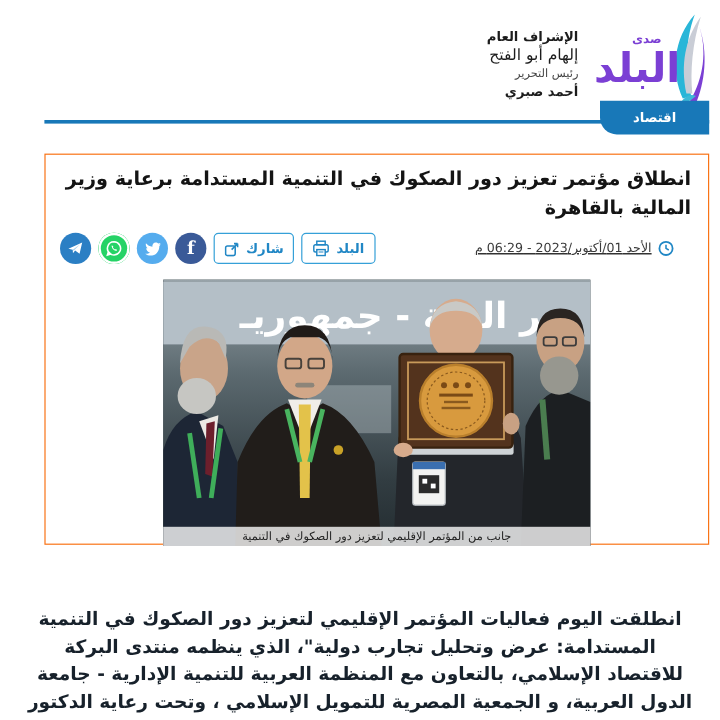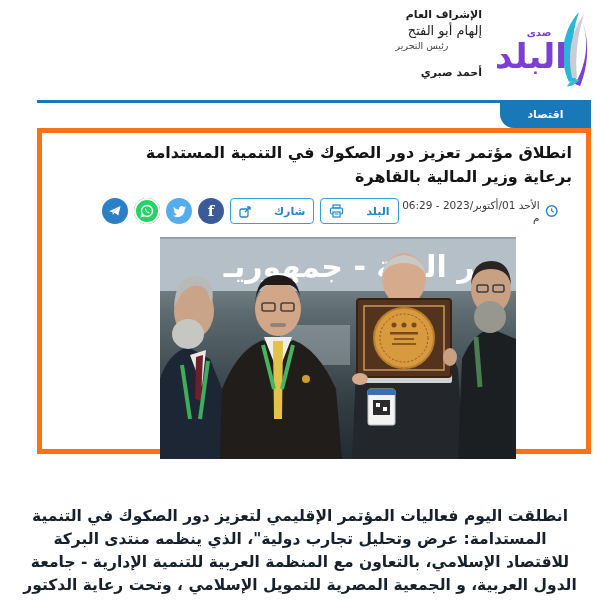--- a/index.html
+++ b/index.html
@@ -2,51 +2,51 @@
 <html lang="ar"><head>
 <meta charset="utf-8">
 <style>
   * { margin:0; padding:0; box-sizing:border-box; }
   html,body { background:#fff; }
   body { font-family:"DejaVu Sans", sans-serif; }
   .page { position:relative; width:600px; height:600px; background:#ffffff; overflow:hidden; margin:0 auto; }
 
   
   .logo { position:absolute; top:2px; right:5px; width:108px; height:88px; }
-  .staff { position:absolute; top:8px; right:118px; width:120px; text-align:right; direction:rtl; color:#1c1c1c; }
+  .staff { position:absolute; top:24px; right:118px; width:120px; text-align:right; direction:rtl; color:#1c1c1c; }
   .staff .t1 { font-size:11px; font-weight:bold; margin-bottom:2px; }
   .staff .n1 { font-size:13px; font-weight:normal; margin-bottom:2px; }
-  .staff .t2 { font-size:9.5px; color:#444; margin-bottom:15px;text-align:center; }
+  .staff .t2 { font-size:9.5px; color:#444; margin-bottom:3px; }
   .staff .n2 { font-size:11px; font-weight:bold; }
 
   
   .rule { position:absolute; left:37px; top:100px; width:554px; height:3px; background:#1878b8; }
-  .cat-tab { position:absolute; left:500px; top:100px; width:91px; height:28px; background:#1878b8;
+  .cat-tab { position:absolute; left:500px; top:84px; width:91px; height:28px; background:#1878b8;
              border-radius:0 0 0 14px; color:#fff; font-size:11px; font-weight:bold;
              display:flex; align-items:center; justify-content:center; direction:rtl; }
 
   
   .card { position:absolute; left:37px; top:128px; width:554px; height:326px;
-          background:#fff; border:5px solid #f97316;padding-left:48px; }
+          background:#fff; border:1px solid #f97316; }
   .headline { direction:rtl; text-align:right; padding:8px 14px 0 14px;
               font-size:16px; line-height:24px; font-weight:bold; color:#141414; }
   .meta-row { margin-top:8px; padding:0 28px 0 12px; height:28px;
               display:flex; align-items:center; justify-content:space-between; }
   .share-group { display:flex; align-items:center; gap:6px; }
   .s-circle { width:26px; height:26px; border-radius:50%; display:flex; align-items:center;
               justify-content:center; cursor:pointer; }
   .s-circle svg { display:block; }
   .tg { background:#2b7fc4; }
   .wa { background:#25d366; box-shadow:inset 0 0 0 2px #fff, inset 0 0 0 3px #25d366; }
   .tw { background:#55acee; }
   .fb { background:#3a5a98; color:#fff; font-size:15px; font-weight:bold; font-family:"DejaVu Serif",serif; }
   .pill-btn { height:26px; border:1px solid #35a0d8; border-radius:4px; background:#fff;
               color:#2187c5; font-size:11px; font-weight:bold; display:flex; align-items:center;
-              gap:22px; padding:0 8px; direction:rtl; cursor:pointer; font-family:"DejaVu Sans",sans-serif; }
-  .date-group { display:flex; align-items:center; gap:5px; direction:rtl; }
+              gap:5px; padding:0 8px; direction:rtl; cursor:pointer; font-family:"DejaVu Sans",sans-serif; }
+  .date-group { display:flex; align-items:center; gap:5px; direction:rtl;text-decoration:underline; }
   .date-text { font-size:10.5px; color:#3a3a3a; direction:rtl; }
 
   
   .photo { position:relative; width:356px; height:222px; margin:12px auto 0 auto; background:#39454a; }
   .photo svg.scene { position:absolute; inset:0; }
   .caption { position:absolute; left:0; right:0; bottom:0; height:16px;
              background:rgba(255,255,255,0.78); color:#222; font-size:9.5px;
              display:flex; align-items:center; justify-content:center; direction:rtl; }
 
   
@@ -207,18 +207,19 @@
           <rect x="230" y="95" width="28" height="2.5" fill="#7a4a16"></rect>
           <rect x="234" y="101" width="20" height="2" fill="#8a5a1e"></rect>
           <rect x="232" y="106" width="24" height="2" fill="#8a5a1e"></rect>
           <circle cx="234" cy="88" r="2.5" fill="#7a4a16"></circle>
           <circle cx="244" cy="88" r="2.5" fill="#7a4a16"></circle>
           <circle cx="254" cy="88" r="2.5" fill="#7a4a16"></circle>
           <ellipse cx="200" cy="142" rx="8" ry="6" fill="#d6ab8d"></ellipse>
           <ellipse cx="290" cy="120" rx="7" ry="9" fill="#c8a183"></ellipse>
         </g>
       </svg>
+      <div class="caption">جانب من المؤتمر الإقليمي لتعزيز دور الصكوك في التنمية</div>
     </div>
   </div>
 
   <p class="body-text">انطلقت اليوم فعاليات المؤتمر الإقليمي لتعزيز دور الصكوك في التنمية المستدامة: عرض وتحليل تجارب دولية"، الذي ينظمه منتدى البركة للاقتصاد الإسلامي، بالتعاون مع المنظمة العربية للتنمية الإدارية - جامعة الدول العربية، و الجمعية المصرية للتمويل الإسلامي ، وتحت رعاية الدكتور محمد معيط وزير المالية المصري.</p>
 
 </div>
 
 </body></html>

